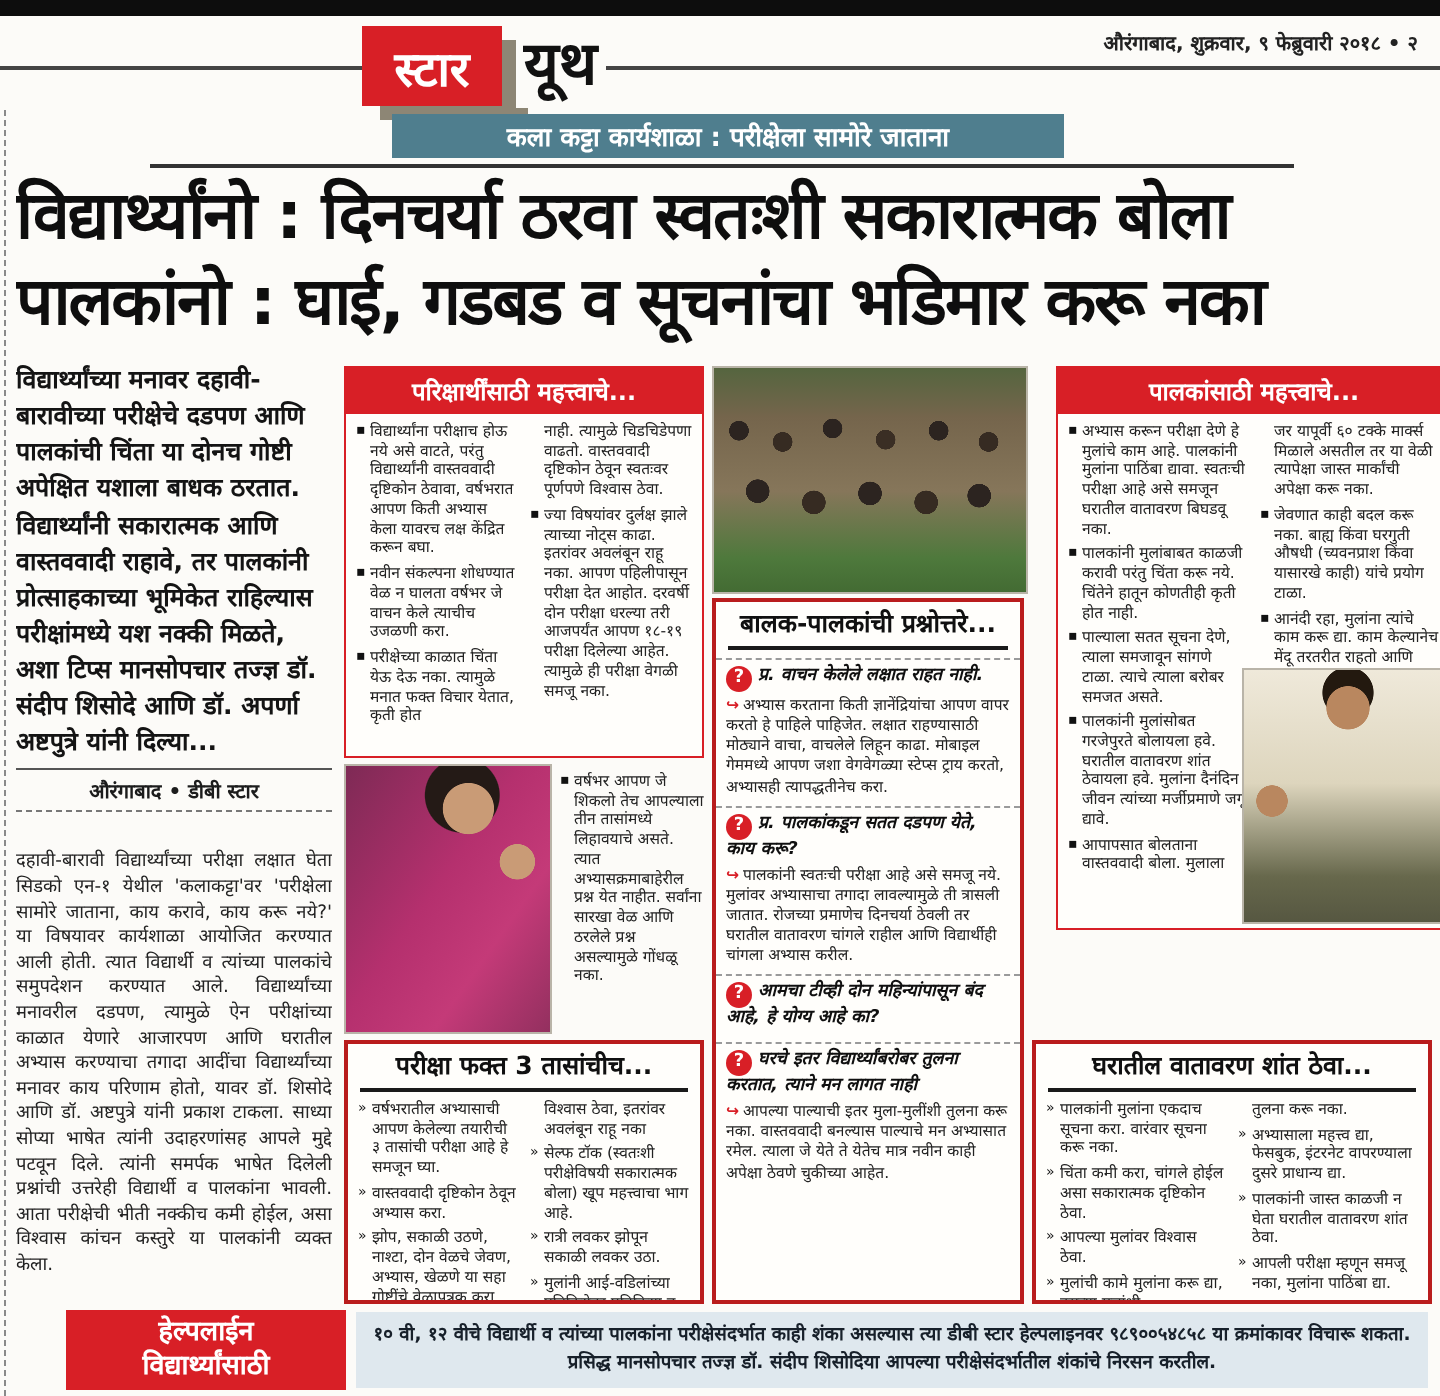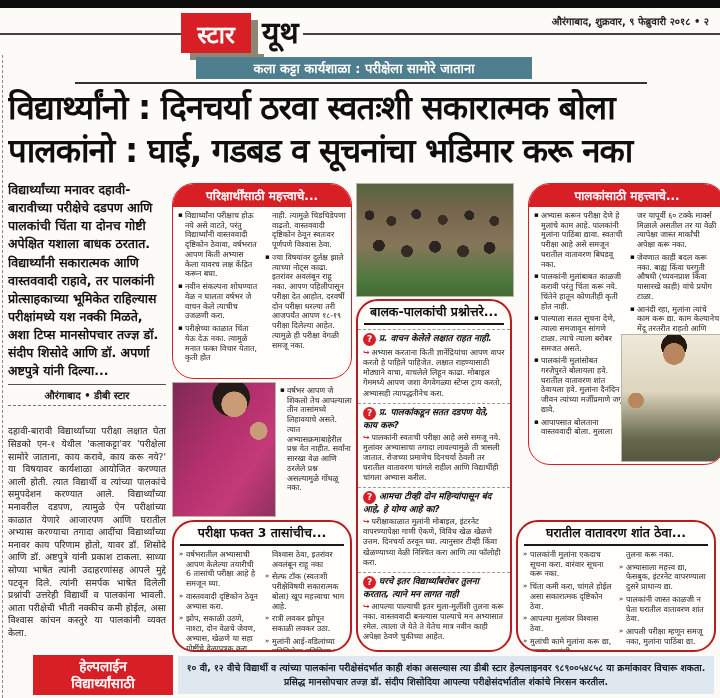--- a/index.html
+++ b/index.html
@@ -22,21 +22,21 @@
             font-weight:bold;color:#0e0e0e;letter-spacing:-1px;}
   .headline .hl{display:block;white-space:nowrap;overflow:hidden;}
   .left-dash{position:absolute;left:2px;top:55px;bottom:0;border-left:1px dashed #8a8a8a;}
   
   .col1{position:absolute;left:8px;top:181px;width:158px;height:470px;overflow:hidden;}
   .lead{margin:0 0 4px;font-size:12.5px;line-height:1.45;font-weight:bold;color:#141414;}
   .byline{text-align:center;font-size:10px;font-weight:bold;padding:3px 0;margin:3px 0 19px;
           border-top:1px solid #555;border-bottom:1px dashed #777;}
   .bodytext{margin:0;font-size:9.2px;line-height:1.37;text-align:justify;color:#222;}
   
-  .box{position:absolute;background:#fffefb;overflow:hidden;box-sizing:border-box;border-radius:22px;}
+  .box{position:absolute;background:#fffefb;overflow:hidden;box-sizing:border-box;}
   .box-red{border:1px solid #d81f26;}
   .box-grey{border:2px solid #b91c1c;}
   .hdr-red{background:#d81f26;color:#fff;font-weight:bold;font-size:12px;text-align:center;
            padding:3px 0;margin-bottom:4px;}
   .hdr-blk{color:#101010;font-weight:bold;font-size:12.5px;text-align:center;padding:2px 0 3px;
            border-bottom:2px solid #1a1a1a;margin:0 6px 4px;}
   .cols{display:flex;gap:6px;padding:0 5px 4px;}
   .cols .c{flex:1;min-width:0;}
   .it{display:flex;margin-bottom:3px;font-size:7.8px;line-height:1.25;color:#222;}
   .it .mk{flex:0 0 7px;font-size:7px;color:#111;}
@@ -161,21 +161,21 @@
         </div>
     </div>
   </div>
 
   <div class="box box-grey hours">
     <div class="hdr-blk">परीक्षा फक्त 3 तासांचीच...</div>
     <div class="cols">
       <div class="c">
         <div class="it">
             <span class="mk">»</span>
-            <span class="tx">वर्षभरातील अभ्यासाची आपण केलेल्या तयारीची 6 तासांची परीक्षा आहे हे समजून घ्या.</span>
+            <span class="tx">वर्षभरातील अभ्यासाची आपण केलेल्या तयारीची ३ तासांची परीक्षा आहे हे समजून घ्या.</span>
           </div>
         <div class="it">
             <span class="mk">»</span>
             <span class="tx">वास्तववादी दृष्टिकोन ठेवून अभ्यास करा.</span>
           </div>
         <div class="it">
             <span class="mk">»</span>
             <span class="tx">झोप, सकाळी उठणे, नाश्टा, दोन वेळचे जेवण, अभ्यास, खेळणे या सहा गोष्टींचे वेळापत्रक करा.</span>
           </div>
 
@@ -209,21 +209,20 @@
     <div class="qa-item">
       <div class="q"><span class="qicon">?</span><span>प्र. वाचन केलेले लक्षात राहत नाही.</span></div>
       <div class="a"><span class="aarr">↪</span><span>अभ्यास करताना किती ज्ञानेंद्रियांचा आपण वापर करतो हे पाहिले पाहिजेत. लक्षात राहण्यासाठी मोठ्याने वाचा, वाचलेले लिहून काढा. मोबाइल गेममध्ये आपण जशा वेगवेगळ्या स्टेप्स ट्राय करतो, अभ्यासही त्यापद्धतीनेच करा.</span></div>
     </div>
     <div class="qa-item">
       <div class="q"><span class="qicon">?</span><span>प्र. पालकांकडून सतत दडपण येते, काय करू?</span></div>
       <div class="a"><span class="aarr">↪</span><span>पालकांनी स्वतःची परीक्षा आहे असे समजू नये. मुलांवर अभ्यासाचा तगादा लावल्यामुळे ती त्रासली जातात. रोजच्या प्रमाणेच दिनचर्या ठेवली तर घरातील वातावरण चांगले राहील आणि विद्यार्थीही चांगला अभ्यास करील.</span></div>
     </div>
     <div class="qa-item">
       <div class="q"><span class="qicon">?</span><span>आमचा टीव्ही दोन महिन्यांपासून बंद आहे, हे योग्य आहे का?</span></div>
-      <div class="a"><span class="aarr">↪</span><span>परीक्षाकाळात मुलांनी मोबाइल, इंटरनेट वापरण्यापेक्षा गाणी ऐकणे, विविध खेळ खेळणे उत्तम. दिनचर्या ठरवून घ्या. त्यानुसार टीव्ही किंवा खेळण्याच्या वेळी निश्चित करा आणि त्या फॉलोही करा.</span></div>
     </div>
     <div class="qa-item">
       <div class="q"><span class="qicon">?</span><span>घरचे इतर विद्यार्थ्यांबरोबर तुलना करतात, त्याने मन लागत नाही</span></div>
       <div class="a"><span class="aarr">↪</span><span>आपल्या पाल्याची इतर मुला-मुलींशी तुलना करू नका. वास्तववादी बनल्यास पाल्याचे मन अभ्यासात रमेल. त्याला जे येते ते येतेच मात्र नवीन काही अपेक्षा ठेवणे चुकीच्या आहेत.</span></div>
     </div>
   </div>
 
   <div class="box box-red parents">
     <div class="hdr-red">पालकांसाठी महत्त्वाचे...</div>
     <div class="cols">

